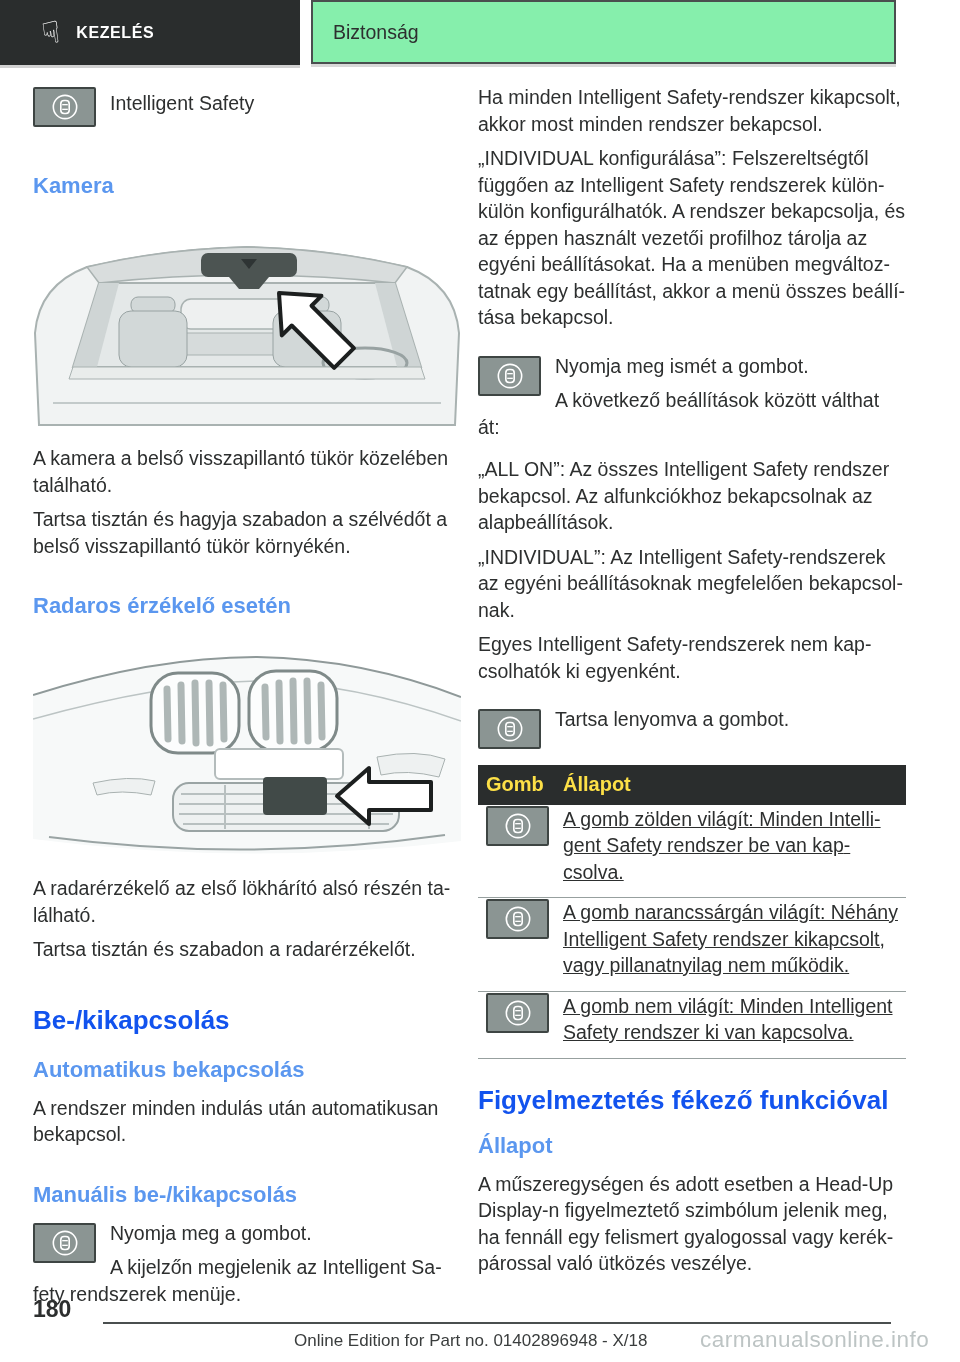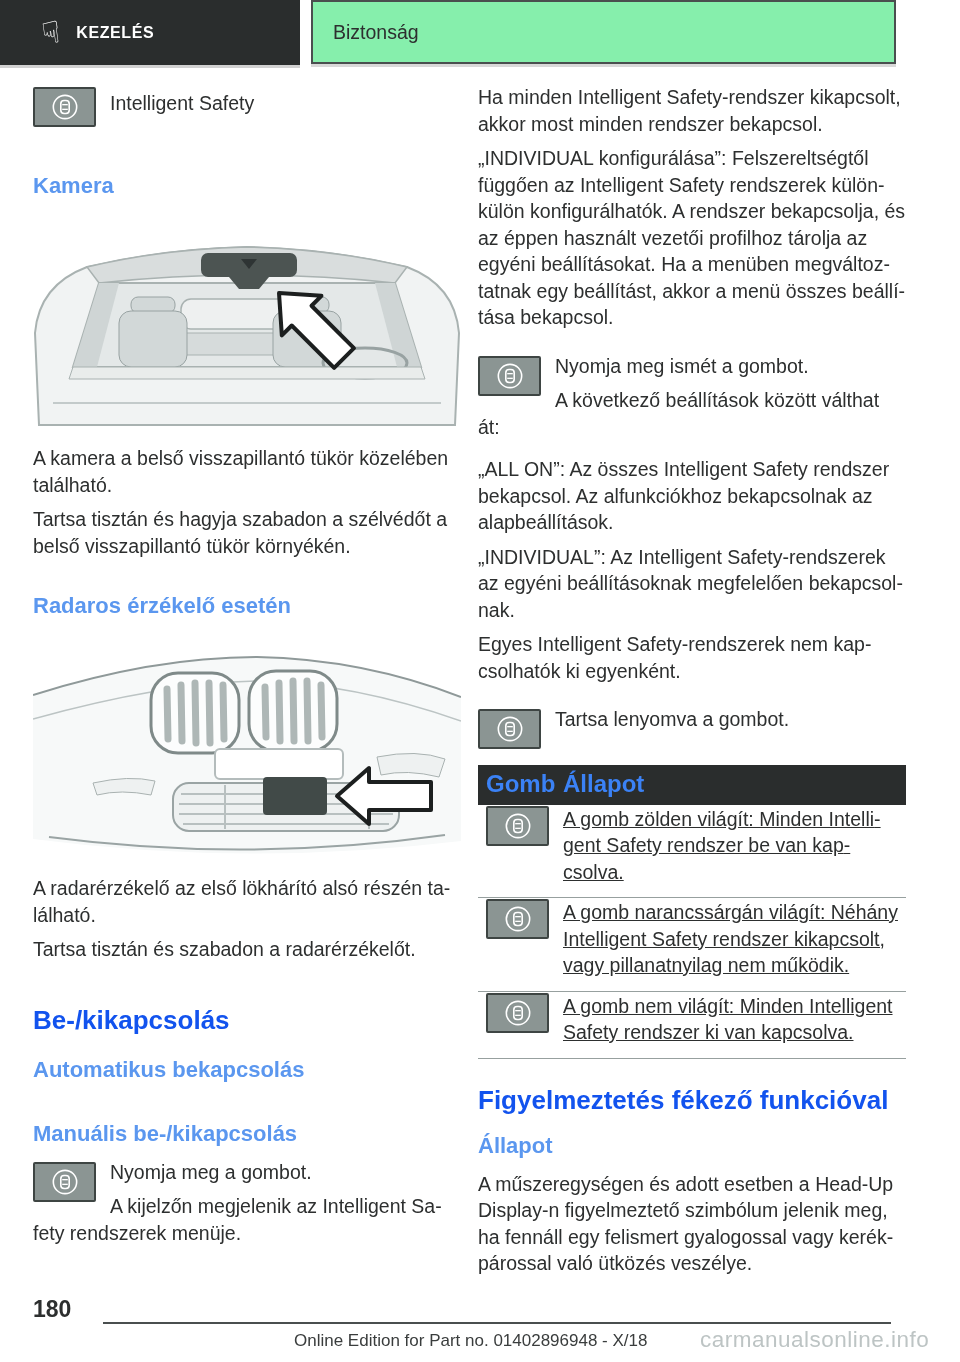--- a/index.html
+++ b/index.html
@@ -31,21 +31,21 @@
   .btnblock{margin-bottom:8px;}
   .btnblock::after{content:"";display:block;clear:both;}
   .btnblock .btn-icon{float:left;margin:3px 14px 4px 0;}
 
   .illus{display:block;margin:2px 0 16px 0;}
 
   .gap-sm{height:14px;}  .gap-md{height:26px;}  .gap-lg{height:34px;}
 
   
   .tbl{width:428px;margin-top:12px;font-size:19.5px;line-height:26.5px;}
-  .tbl-head{background:#2a2d2d;color:#3b82f6;display:flex;font-weight:bold;font-size:24px;
+  .tbl-head{background:#2a2d2d;color:#fde047;display:flex;font-weight:bold;font-size:20px;
             padding:6px 16px 7px 8px;}
   .tbl-head .c1{width:77px;}
   .tbl-row{display:flex;padding:1px 0 12px 8px;border-bottom:1.5px solid #97a09f;text-decoration:underline;}
   .tbl-row .c1{width:77px;flex:none;}
   .tbl-row .c2{flex:1;padding-right:2px;hyphens:manual;}
 
   
   .pg-num{position:absolute;left:33px;top:1296px;font-size:23px;font-weight:bold;color:#2d2f2f;}
   .foot-line{position:absolute;left:103px;top:1322px;width:788px;border-top:2.5px solid #4a4f4f;}
   .foot-edition{position:absolute;left:294px;top:1331px;font-size:17px;color:#3a3d3d;}
@@ -147,20 +147,21 @@
       </g>
     </svg>
 
     <p class="body">A radarérzékelő az első lökhárító alsó részén ta­lálható.</p>
     <p class="body">Tartsa tisztán és szabadon a radarérzékelőt.</p>
 
     <div class="gap-lg"></div>
     <h1 class="big">Be-/kikapcsolás</h1>
 
     <h2 class="sub">Automatikus bekapcsolás</h2>
+    <p class="body">A rendszer minden indulás után automatikusan bekapcsol.</p>
 
     <div class="gap-md"></div>
     <h2 class="sub">Manuális be-/kikapcsolás</h2>
 
     <div class="btnblock">
       <span class="btn-icon">
         <svg viewBox="0 0 30 30" width="28" height="28" aria-hidden="true">
           <circle cx="15" cy="15" r="12.5" fill="none" stroke="#fff" stroke-width="1.7"></circle>
           <rect x="10.5" y="8" width="9" height="14" rx="3.5" fill="none" stroke="#fff" stroke-width="1.7"></rect>
           <line x1="12" y1="12.5" x2="18" y2="12.5" stroke="#fff" stroke-width="1.4"></line>

